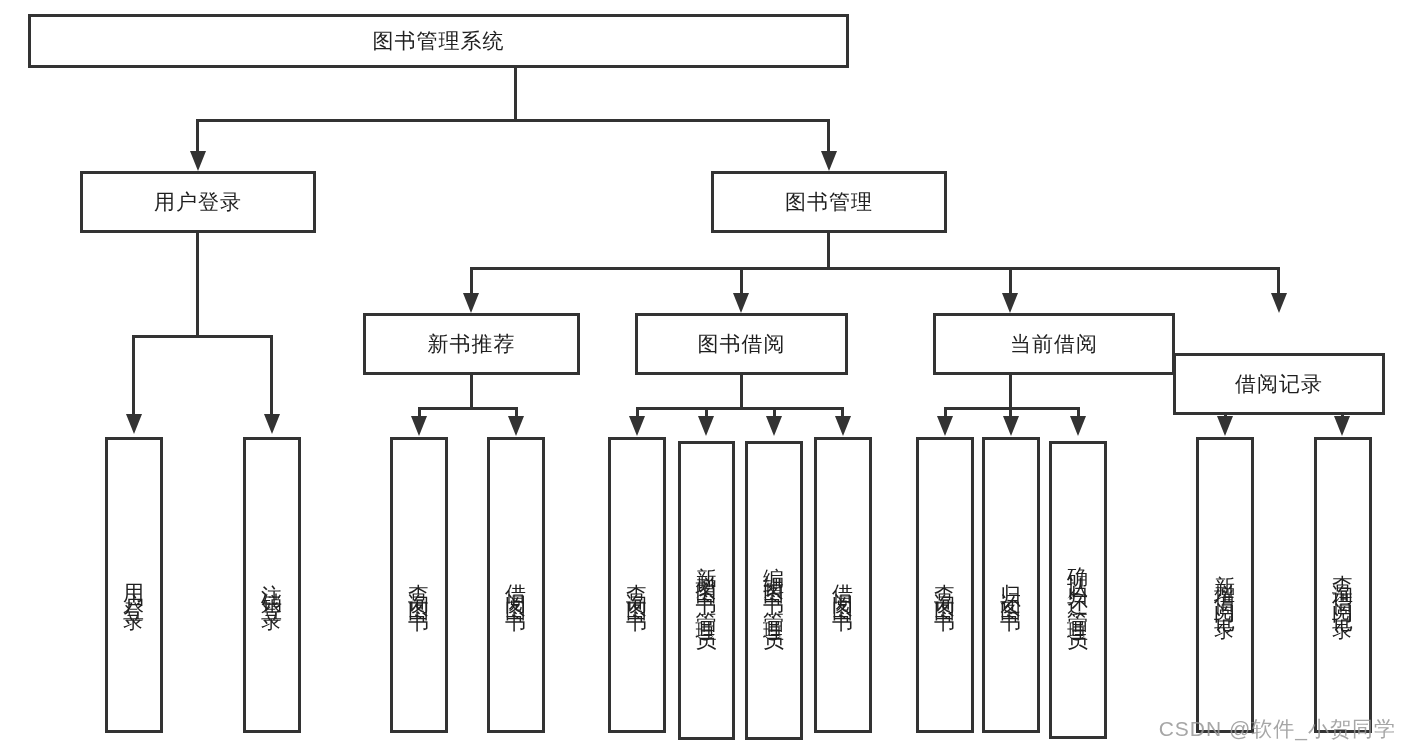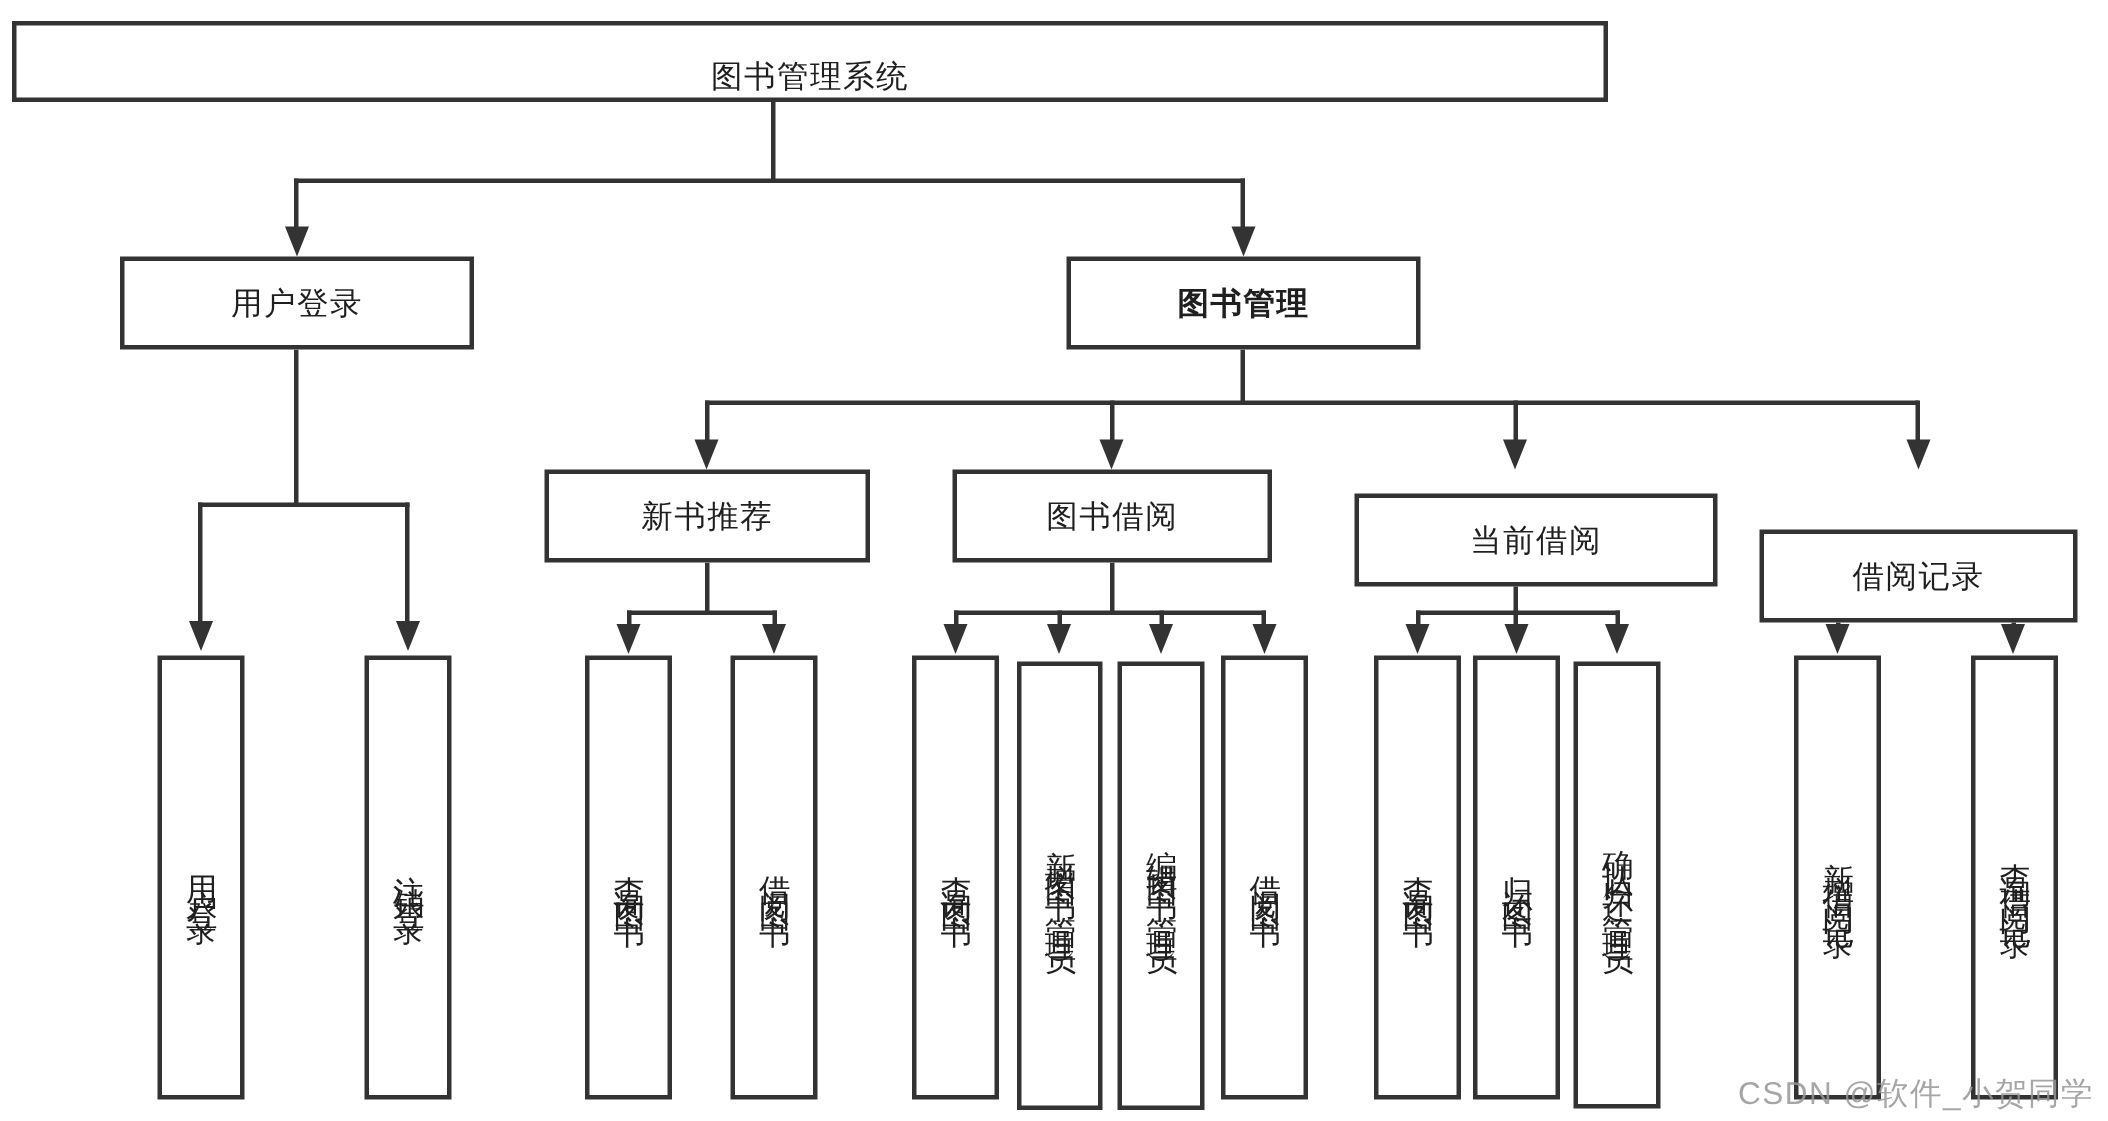--- a/index.html
+++ b/index.html
@@ -53,37 +53,37 @@
     letter-spacing: 1px;
     z-index: 3;
     white-space: nowrap;
   }
 </style>
 </head>
 <body>
 
 <div id="canvas">
 
-  <div class="box" style="left:8px; top:14px; width:1064px; height:54px;align-items:flex-end;">
+  <div class="box" style="left:28px; top:14px; width:821px; height:54px;">
     <span>图书管理系统</span>
   </div>
 
   <div>
     <div class="vline" style="left:514px; top:68px; width:3px; height:53px;"></div>
     <div class="hline" style="left:196px; top:119px; width:634px; height:3px;"></div>
     <div class="vline" style="left:196px; top:119px; width:3px; height:34px;"></div>
     <div class="vline" style="left:827px; top:119px; width:3px; height:34px;"></div>
     <div class="arrow" style="left:190px; top:151px;"></div>
     <div class="arrow" style="left:821px; top:151px;"></div>
   </div>
 
   <div class="box" style="left:80px; top:171px; width:236px; height:62px;">
     <span>用户登录</span>
   </div>
-  <div class="box" style="left:711px; top:171px; width:236px; height:62px;font-weight:bold;">
+  <div class="box" style="left:711px; top:171px; width:236px; height:62px;">
     <span>图书管理</span>
   </div>
 
   <div>
     <div class="vline" style="left:196px; top:233px; width:3px; height:104px;"></div>
     <div class="hline" style="left:132px; top:335px; width:141px; height:3px;"></div>
     <div class="vline" style="left:132px; top:335px; width:3px; height:80px;"></div>
     <div class="vline" style="left:270px; top:335px; width:3px; height:80px;"></div>
     <div class="arrow" style="left:126px; top:414px;"></div>
     <div class="arrow" style="left:264px; top:414px;"></div>
@@ -101,21 +101,21 @@
     <div class="arrow" style="left:1002px; top:293px;"></div>
     <div class="arrow" style="left:1271px; top:293px;"></div>
   </div>
 
   <div class="box" style="left:635px; top:313px; width:213px; height:62px;">
     <span>图书借阅</span>
   </div>
   <div class="box" style="left:363px; top:313px; width:217px; height:62px;">
     <span>新书推荐</span>
   </div>
-  <div class="box" style="left:903px; top:313px; width:242px; height:62px;margin-top:16px;">
+  <div class="box" style="left:933px; top:313px; width:242px; height:62px;">
     <span>当前借阅</span>
   </div>
   <div class="box" style="left:1173px; top:313px; width:212px; height:62px;margin-top:40px;">
     <span>借阅记录</span>
   </div>
 
   <div>
     <div class="vline" style="left:470px; top:375px; width:3px; height:34px;"></div>
     <div class="hline" style="left:418px; top:407px; width:100px; height:3px;"></div>
     <div class="vline" style="left:418px; top:407px; width:3px; height:11px;"></div>

